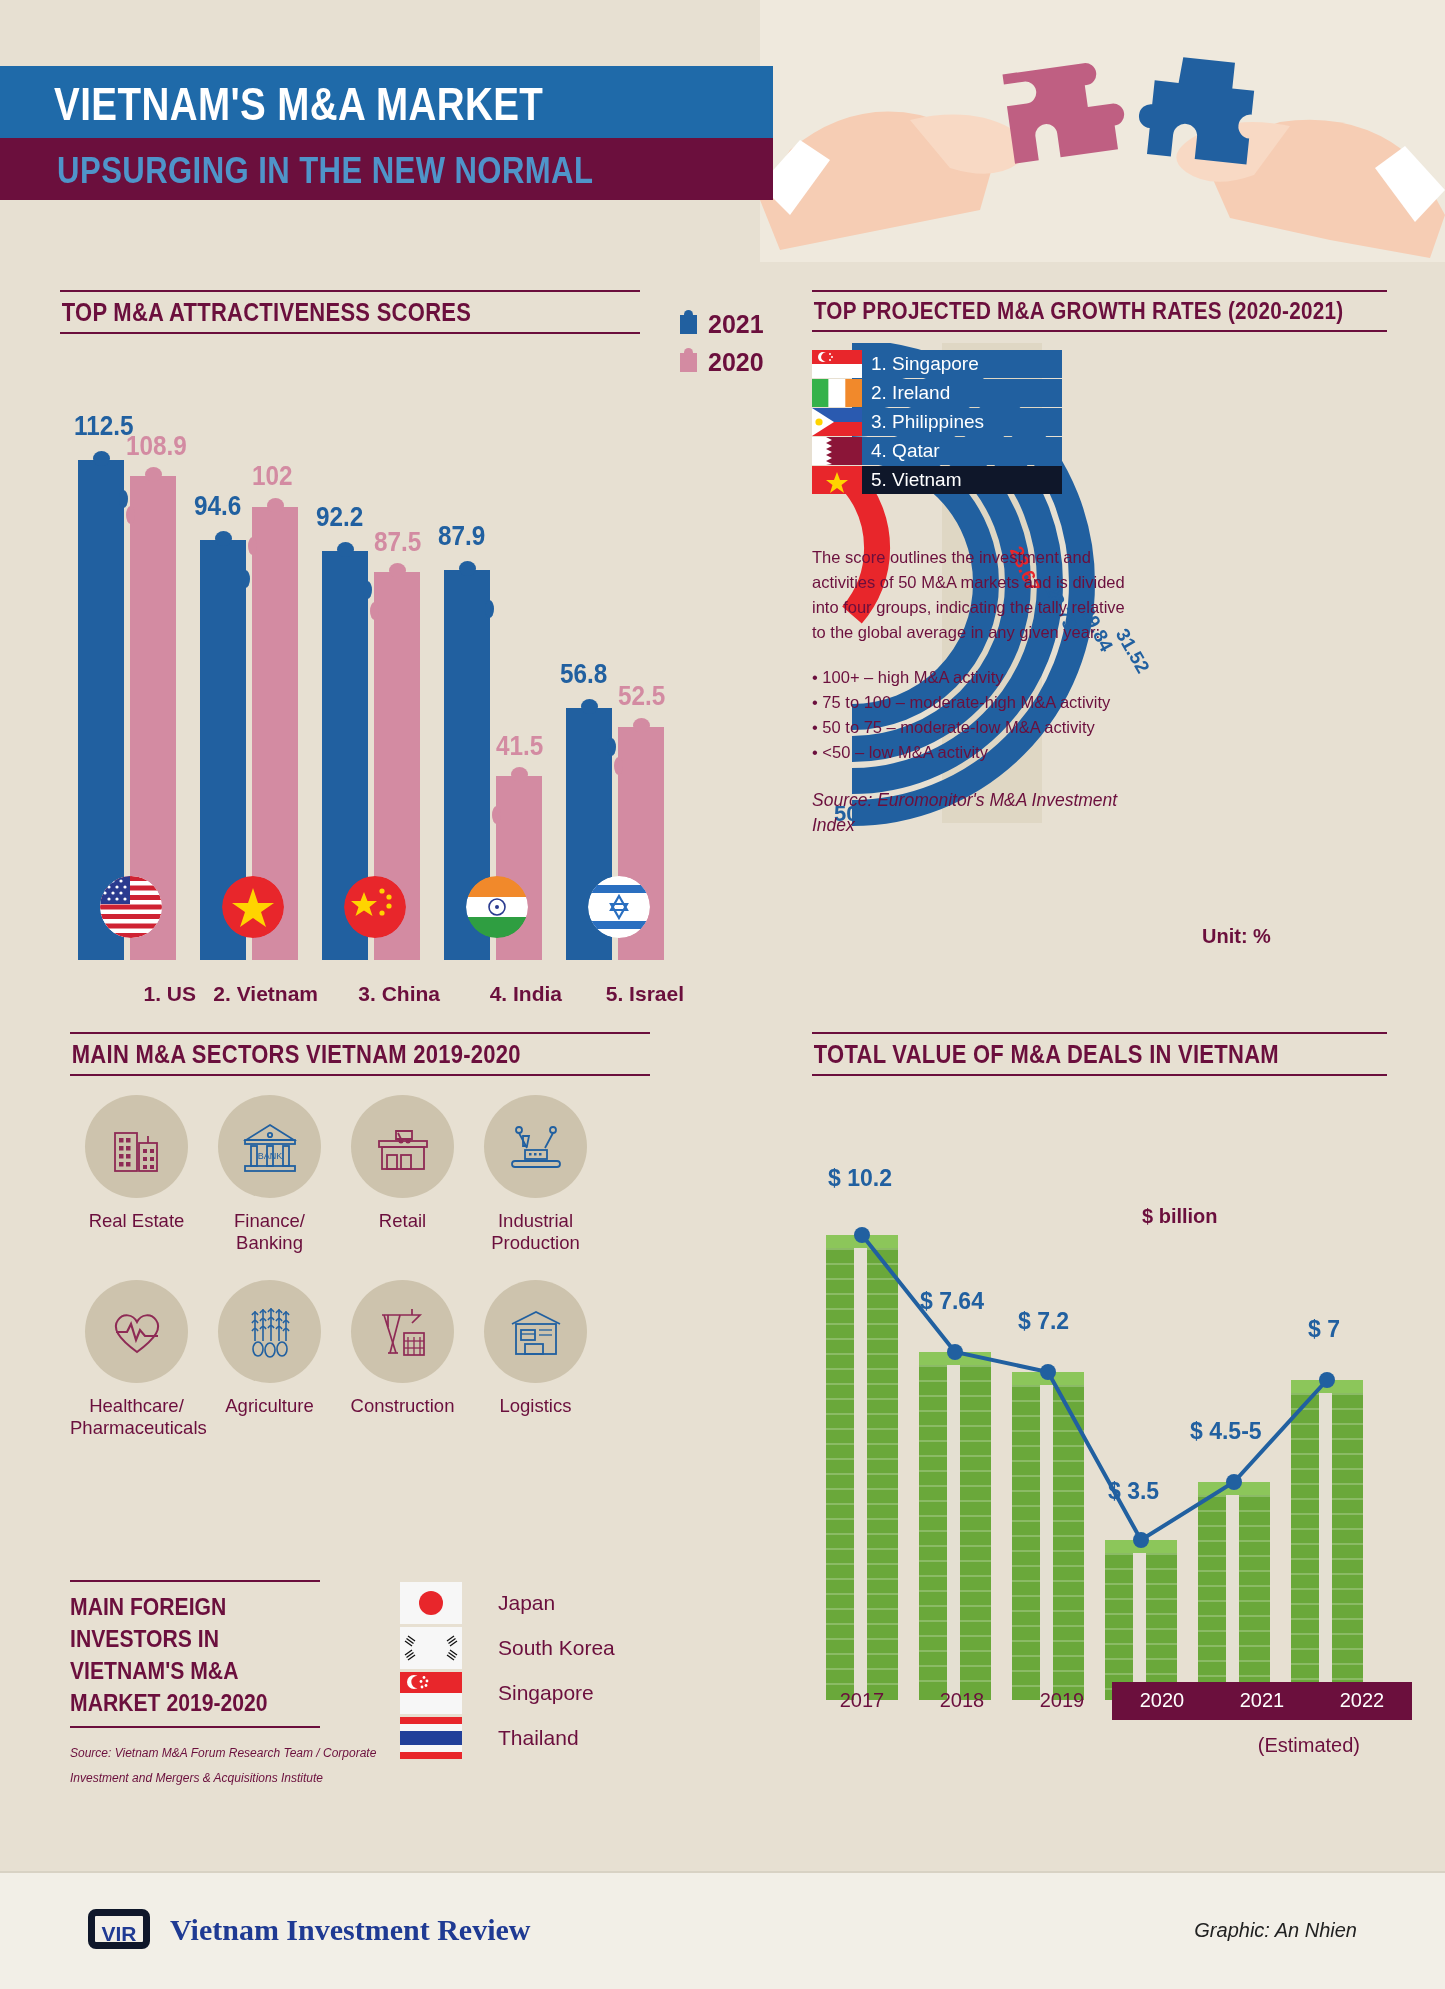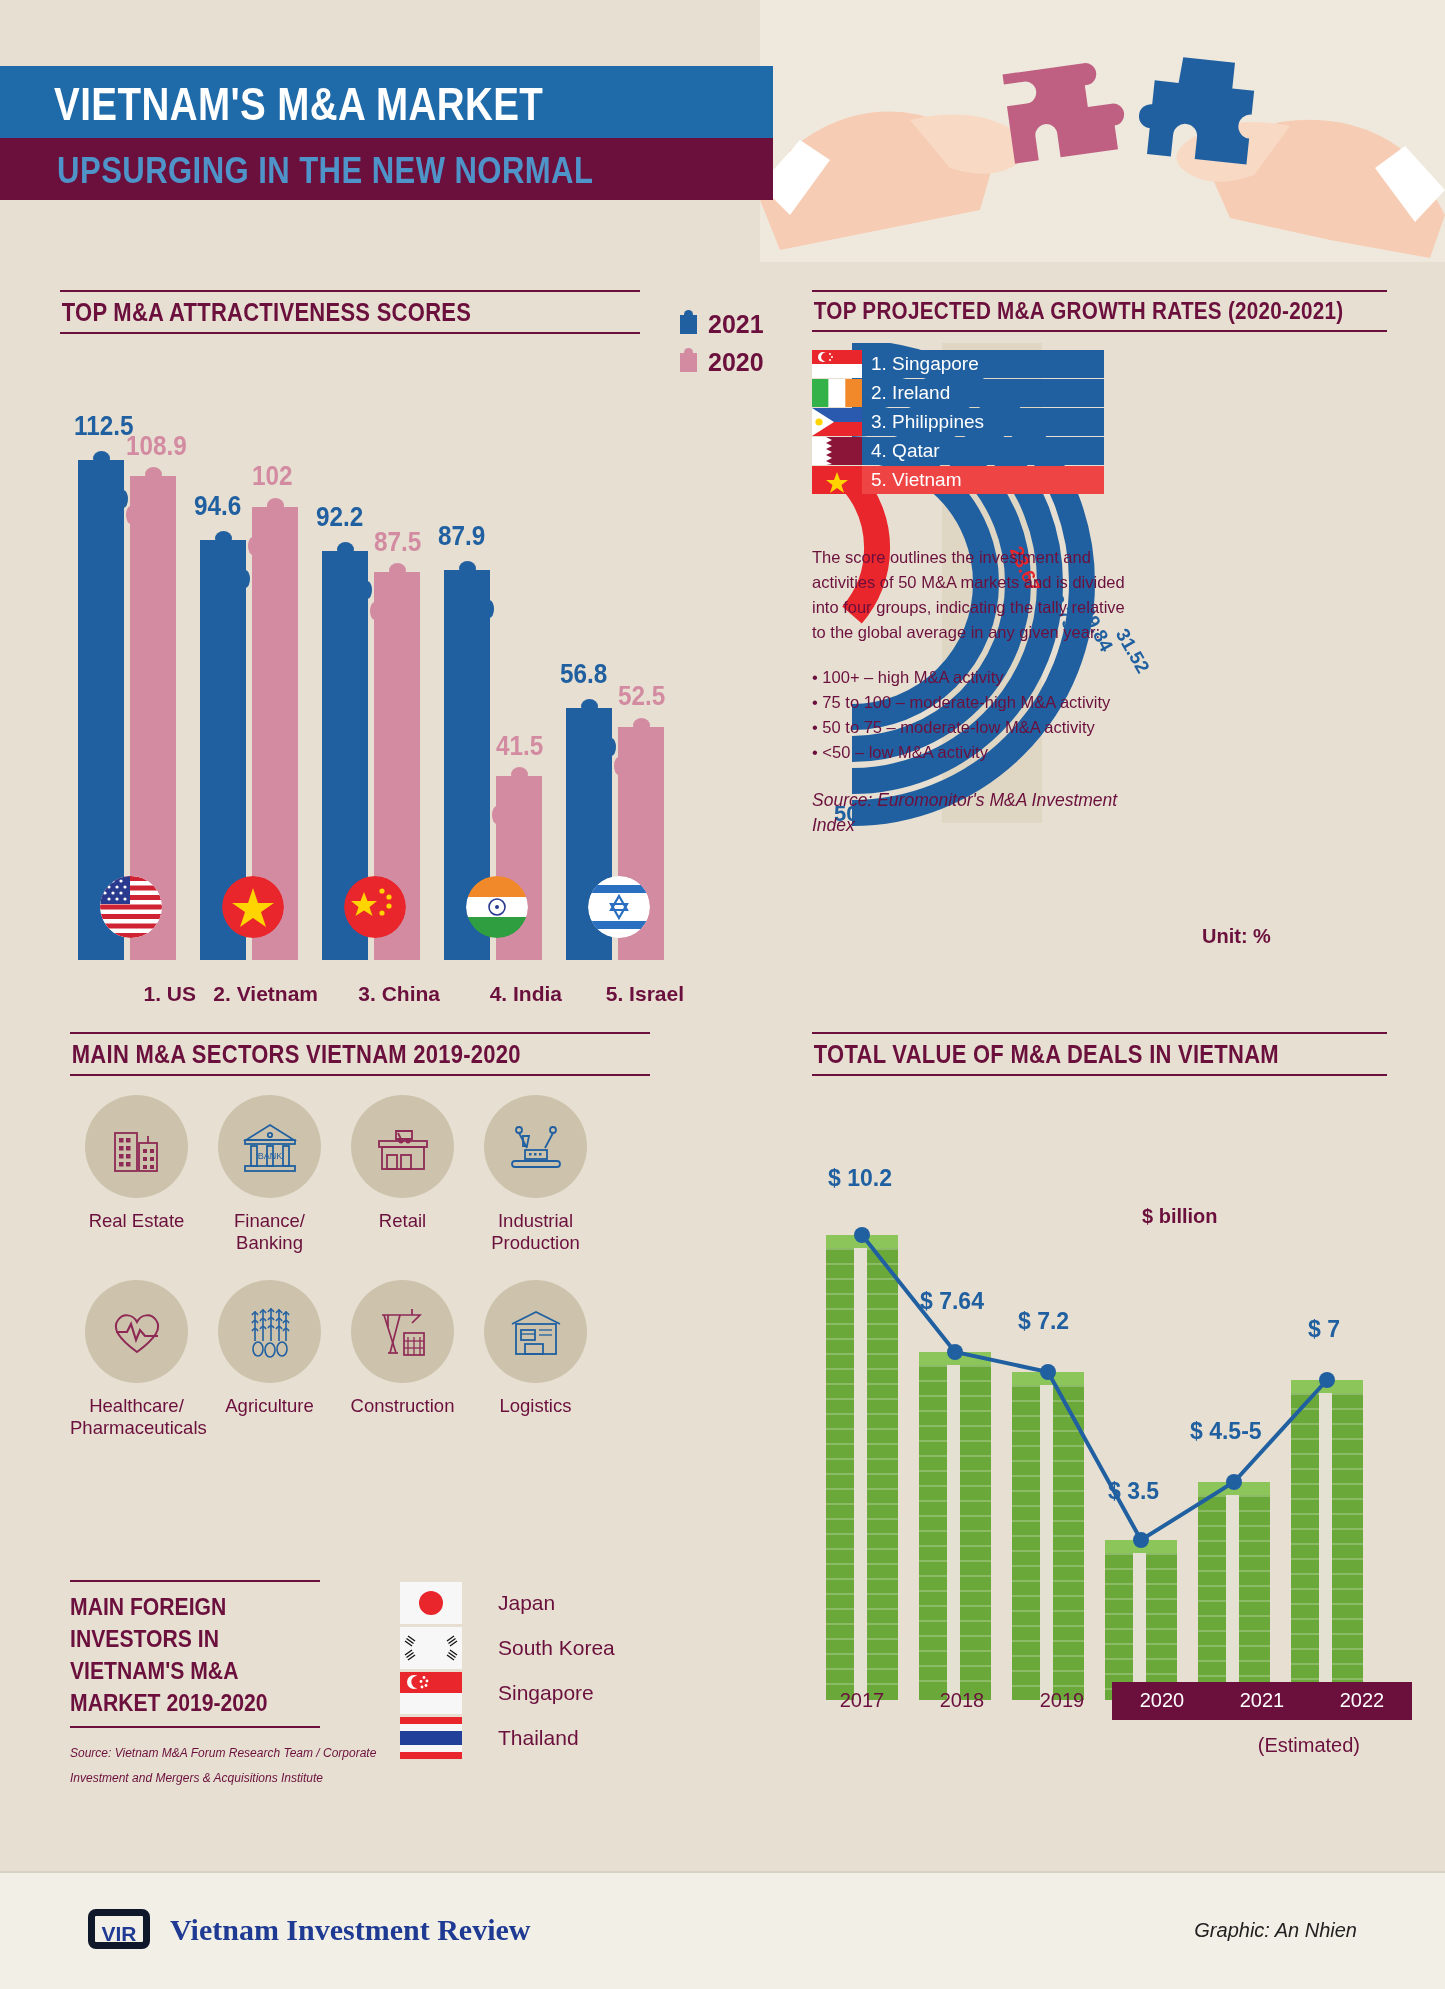--- a/index.html
+++ b/index.html
@@ -64,27 +64,27 @@
   #legend { position:absolute; left:620px; top:-40px; }
   .lg-row { display:flex; align-items:center; margin-bottom:9px; }
   .lg-sw { width:17px; height:19px; margin-right:11px; position:relative; }
   .lg-sw::after{ content:''; position:absolute; left:4px; top:-5px; width:9px;height:9px;
                  border-radius:50%; background:inherit; }
   .lg-tx { color:#6b0f3d; font-size:25px; font-weight:bold;
            font-family:"Liberation Sans Narrow","Liberation Sans",sans-serif; }
 
   
   #arcsec { position:absolute; left:812px; top:295px; width:600px; height:680px; }
-  #arc-list { position:absolute; left:0; top:55px; width:292px; }
+  #arc-list { position:absolute; left:0; top:55px; width:250px; }
   .arc-row { display:flex; align-items:stretch; height:28px; margin-bottom:1px; }
   .arc-flag { width:50px; height:28px; position:relative; overflow:hidden; background:#fff;
               flex:0 0 50px; }
   .arc-name { flex:1; color:#fff; font-size:19px; padding:3px 0 0 9px; }
   .arc-blue { background:#2160a0; }
-  .arc-red  { background:#ef4444; }
+  .arc-red  { background:#0f172a; }
   #arc-canvas { position:absolute; left:0; top:48px; }
   .arcval { position:absolute; font-weight:bold; font-size:19px;
             font-family:"Liberation Sans Narrow","Liberation Sans",sans-serif;
             white-space:nowrap; }
   #arc-desc { position:absolute; left:0; top:250px; width:320px; color:#6b0f3d;
               font-size:16.5px; line-height:25px;
               font-family:"Liberation Sans Narrow","Liberation Sans",sans-serif; }
   #arc-bullets { margin-top:20px; }
   #arc-src { margin-top:23px; font-style:italic; font-size:17.5px; line-height:25px; }
   #arc-unit { position:absolute; left:390px; top:630px; color:#6b0f3d; font-size:20px;

